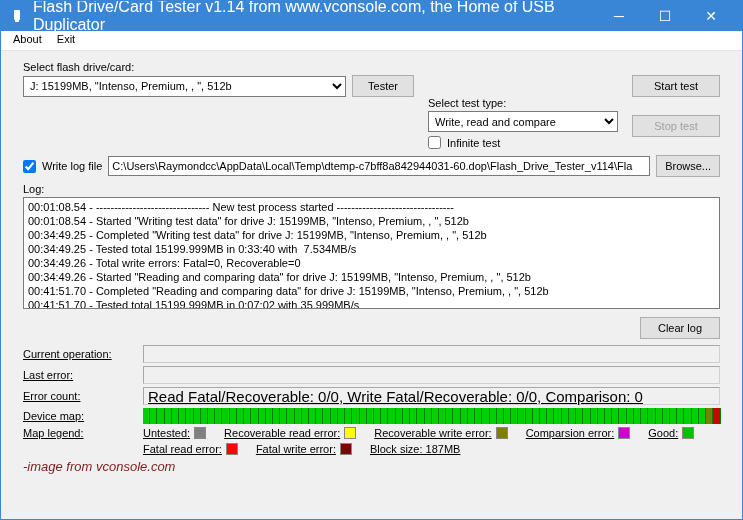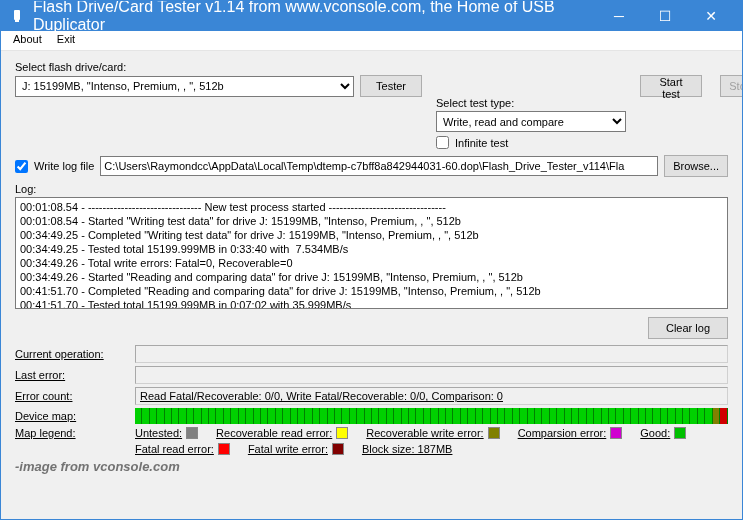--- a/index.html
+++ b/index.html
@@ -4,45 +4,45 @@
 <style>
 * { box-sizing: border-box; margin: 0; padding: 0; }
 body { font-family: 'Segoe UI', Tahoma, sans-serif; font-size: 11px; background: #fff; width: 743px; height: 520px; overflow: hidden; border: 1px solid #3a86d6; }
 .titlebar { background: #3a86d6; color: #fff; height: 30px; display: flex; align-items: center; padding: 0 8px; }
 .titlebar-icon { width: 16px; height: 16px; margin-right: 8px; display: flex; align-items: center; justify-content: center; }
 .titlebar-text { flex: 1; font-size: 16px; }
 .titlebar-btns { display: flex; }
 .tbtn { width: 46px; height: 30px; display: flex; align-items: center; justify-content: center; color: #fff; cursor: pointer; font-size: 14px; }
 .menubar { height: 20px; background: #fff; padding: 2px 6px; border-bottom: 1px solid #e5e5e5; }
 .menubar span { padding: 2px 6px; cursor: default; }
-.content { padding: 10px 14px 4px; background: #f0f0f0; height: 468px; }
+.content { padding: 10px 22px 4px; background: #f0f0f0; height: 468px; }
 .label { margin-bottom: 2px; }
 .row { display: flex; align-items: center; margin-bottom: 6px; gap: 6px; }
 select.combo { font-size: 11px; height: 21px; border: 1px solid #7a7a7a; background: #fff; padding: 0 2px; }
 button.wbtn { height: 22px; font-size: 11px; background: #e1e1e1; border: 1px solid #adadad; padding: 0 8px; cursor: pointer; min-width: 62px; }
 button.wbtn:disabled { color: #a0a0a0; }
 input.txt { height: 20px; font-size: 11px; border: 1px solid #7a7a7a; padding: 0 3px; background:#fff; }
 .checkbox { width: 13px; height: 13px; }
 .top-grid { display: flex; gap: 14px; }
 .top-left { flex: 1; }
 .top-mid { width: 190px; margin-top: 36px; }
-.top-right { width: 88px; display:flex; flex-direction:row; gap:18px; padding-top:14px; }
+.top-right { width: 88px; display:flex; flex-direction:column; gap:18px; padding-top:14px; }
 .logbox { width: 100%; height: 112px; background: #fff; border: 1px solid #7a7a7a; padding: 2px 4px; font-family: Tahoma, sans-serif; font-size: 11px; line-height: 14px; overflow: hidden; white-space: pre; }
-.inset { height: 18px; border: 1px solid #d0d0d0; border-top-color:#a8a8a8; border-left-color:#a8a8a8; background: #f0f0f0; flex:1; padding: 1px 4px; font-size:11px; display:flex; align-items:center; }
+.inset { height: 18px; border: 1px solid #d0d0d0; border-top-color:#a8a8a8; border-left-color:#a8a8a8; background: #f0f0f0; flex:1; padding: 1px 4px; font-size:15px; display:flex; align-items:center; }
 .statrow { display: flex; align-items: center; margin-bottom: 3px; gap: 10px; text-decoration: underline; }
 .statlabel { width: 110px; }
 .device-map { height: 16px; flex:1; display:flex; }
 .map-seg { flex:1; background:#00d000; border-right:1px solid #008000; }
 .map-seg.warn { background:#808000; }
 .map-seg.red { background:#d00000; }
 .legend { display:flex; flex-wrap:wrap; gap:4px 18px; flex:1; }
 .legend-item { display:flex; align-items:center; gap:4px; font-size:11px; }
 .swatch { width:12px; height:12px; border:1px solid #888; }
 .footer { display:flex; justify-content:space-between; align-items:center; margin-top:4px; }
-.src { color:#737373; font-style:italic; font-size:13px;font-weight:bold; }
+.src { color:#7f1d1d; font-style:italic; font-size:13px; }
 .link { color:#0066cc; text-decoration:underline; }
 </style>
 </head>
 <body>
 
 <div class="titlebar">
   <span class="titlebar-icon">
     <svg width="14" height="14" viewBox="0 0 14 14">
         <rect x="4" y="1" width="6" height="10" fill="#fff" rx="1"></rect>
         <rect x="5" y="11" width="4" height="2" fill="#fff"></rect>

